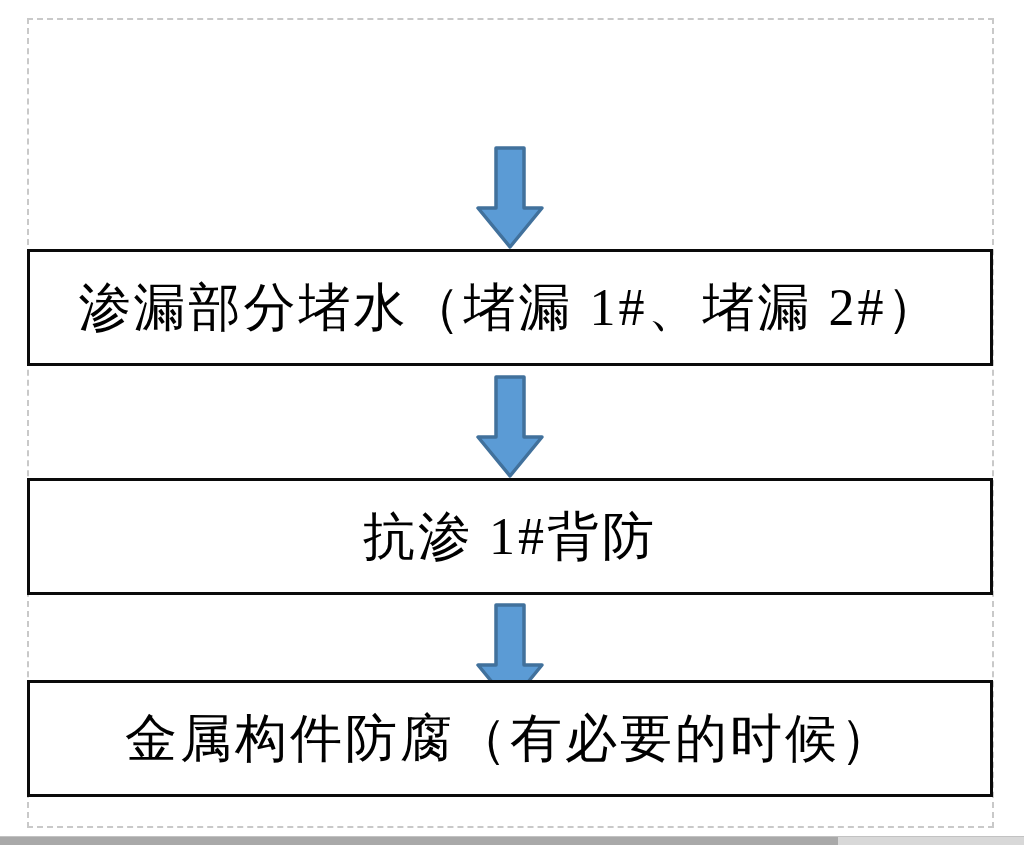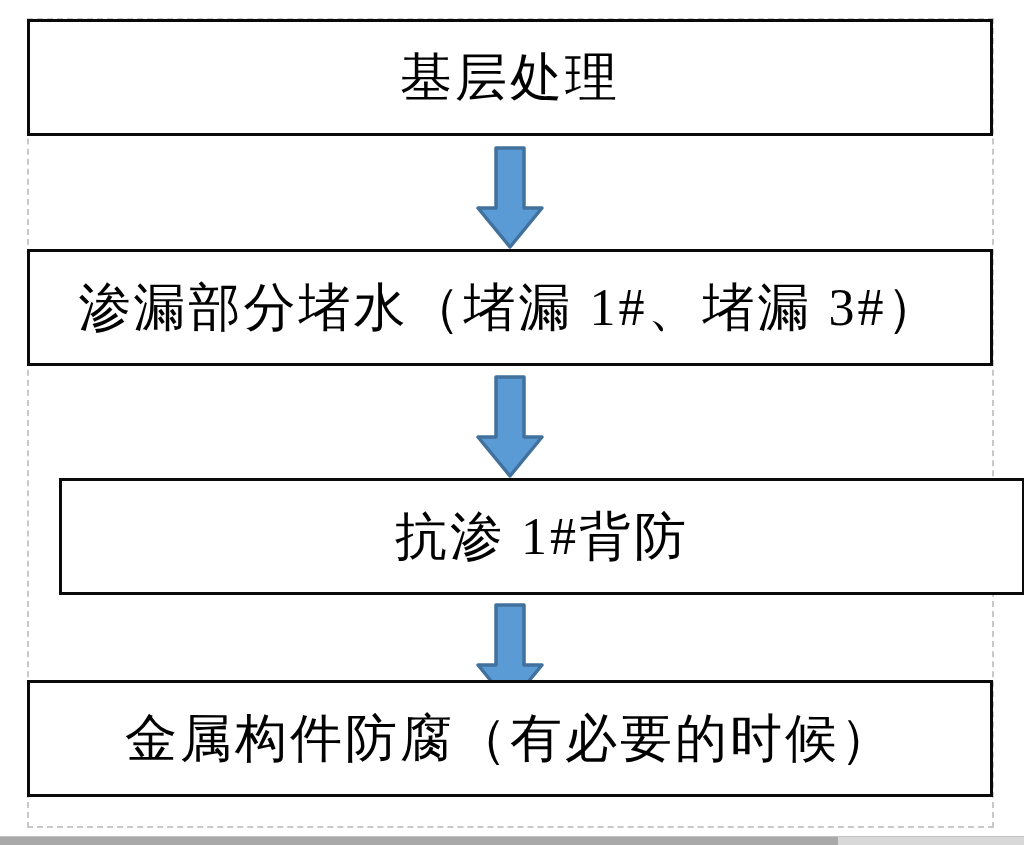--- a/index.html
+++ b/index.html
@@ -38,21 +38,21 @@
   }
   .flow-box .label {
     font-size: 52px;
     letter-spacing: 3px;
     color: #000000;
     white-space: nowrap;
     line-height: 1;
   }
   .box-1 { top: 19px; }
   .box-2 { top: 249px; }
-  .box-3 { top: 478px; margin-left: 32px; }
+  .box-3 { top: 478px; }
   .box-4 { top: 680px; }
   
   .arrow {
     position: absolute;
     left: 475px;
     width: 70px;
     height: 104px;
   }
   .arrow-1 { top: 146px; }
   .arrow-2 { top: 375px; }
@@ -76,30 +76,27 @@
     background: #a9a9a9;
   }
 </style>
 </head>
 <body>
 
 <div class="canvas">
 
   <div class="drawing-guide"></div>
 
-  <div class="flow-box box-1">
-    <span class="label">基层处理</span>
-  </div>
 
   <svg class="arrow arrow-1" viewBox="0 0 70 104" xmlns="http://www.w3.org/2000/svg">
     <polygon points="21,2 49,2 49,62 67,62 35,101 3,62 21,62" stroke-width="3.5" stroke-linejoin="round" fill="#5b9bd5" stroke="#41719c"></polygon>
   </svg>
 
   <div class="flow-box box-2">
-    <span class="label">渗漏部分堵水（堵漏 1#、堵漏 3#）</span>
+    <span class="label">渗漏部分堵水（堵漏 1#、堵漏 2#）</span>
   </div>
 
   <svg class="arrow arrow-2" viewBox="0 0 70 104" xmlns="http://www.w3.org/2000/svg">
     <polygon points="21,2 49,2 49,62 67,62 35,101 3,62 21,62" stroke-width="3.5" stroke-linejoin="round" fill="#5b9bd5" stroke="#41719c"></polygon>
   </svg>
 
   <div class="flow-box box-3">
     <span class="label">抗渗 1#背防</span>
   </div>
 

